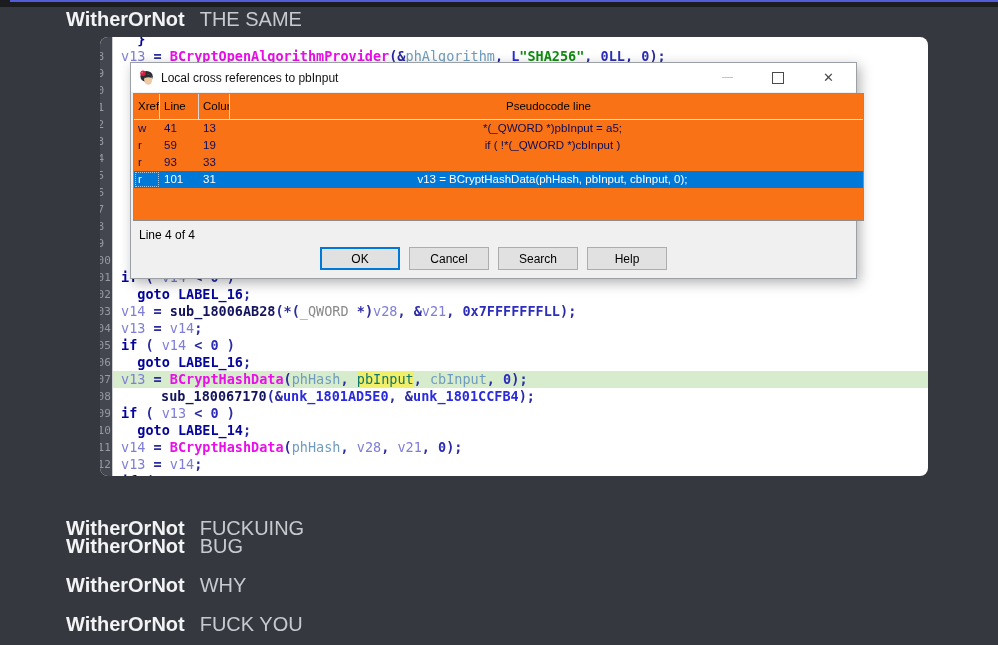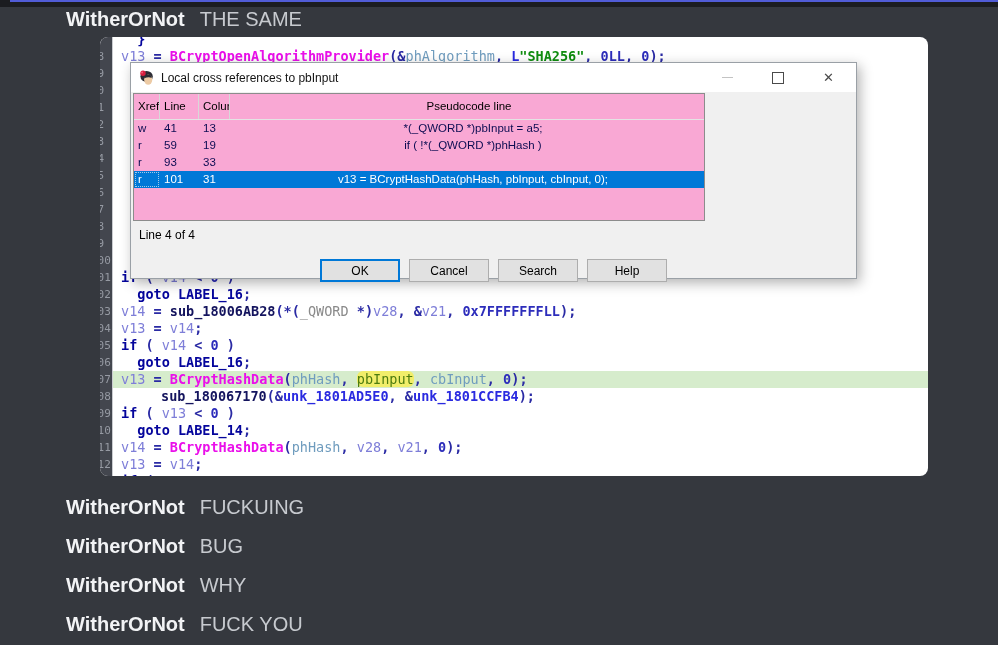--- a/index.html
+++ b/index.html
@@ -38,45 +38,45 @@
   .c-k{color:#05059c;font-weight:bold;}
   .c-p{color:#2a2aa4;font-weight:bold;}
   .c-v{color:#7e7ed8;}
   .c-a{color:#6f9cbe;}
   .c-f{color:#ea0fea;font-weight:bold;}
   .c-u{color:#14145e;font-weight:bold;}
   .c-n{color:#2d2dbb;font-weight:bold;}
   .c-s{color:#0f8d0f;font-weight:bold;}
   .c-b{color:#2a2ae0;font-weight:bold;}
   .c-g{color:#8a8a8a;}
-  .c-h{color:#4d7c0f;background:#f1ee6a;border-radius:6px;}
+  .c-h{color:#0f766e;background:#f1ee6a;}
 
   
   .dialog{position:absolute;left:30px;top:25px;width:727px;height:217px;background:#f0f0f0;
     border:1px solid #9aa0a6;box-shadow:3px 4px 12px rgba(0,0,0,.3);z-index:5;box-sizing:border-box;}
   .dlg-title{height:29px;background:#ffffff;display:flex;align-items:center;padding:0 8px;}
   .dlg-title-text{font-size:12px;color:#141414;margin-left:6px;flex:1;white-space:nowrap;}
   .win-controls{display:flex;align-items:center;gap:39px;margin-right:14px;}
   .ctrl-min{width:11px;height:1px;background:#c3c3c3;}
   .ctrl-max{width:10px;height:10px;border:1px solid #4a4a4a;}
   .ctrl-close{font-size:13px;color:#4a4a4a;line-height:13px;}
 
-  .chooser{position:absolute;left:2px;top:30px;width:572px;height:128px;background:#f9a8d4;
+  .chooser{position:absolute;left:2px;top:30px;width:731px;height:128px;background:#f97316;
     border:1px solid #8c8c8c;overflow:hidden;font-size:11.5px;box-sizing:border-box;}
   .chead{display:flex;height:25px;color:#000;border-bottom:1px solid #e4e4e4;}
   .chead div{border-right:1px solid #d8d8d8;padding:6px 0 0 4px;overflow:hidden;white-space:nowrap;box-sizing:border-box;}
   .w-xref{width:26px;}.w-line{width:39px;}.w-col{width:31px;}.w-code{flex:1;border-right:none !important;text-align:center;}
   .crow{display:flex;height:17px;line-height:17px;color:#0c0c52;white-space:nowrap;}
   .crow div{overflow:hidden;padding-left:4px;box-sizing:border-box;}
   .crow .cc-code{padding-left:12px;}
   .crow.sel{background:#0078d7;color:#ffffff;}
   .crow.sel .cc-xref{outline:1px dotted #a5cbe9;outline-offset:-2px;}
 
   .dlg-status{position:absolute;left:8px;top:165px;font-size:12px;color:#000;}
-  .dlg-buttons{position:absolute;left:0;right:0;top:196px;display:flex;justify-content:center;gap:9px;}
+  .dlg-buttons{position:absolute;left:0;right:0;top:184px;display:flex;justify-content:center;gap:9px;}
   .dlg-btn{width:80px;height:23px;background:#e1e1e1;border:1px solid #adadad;font-size:12px;
     font-family:"Liberation Sans",sans-serif;color:#000;padding:0;box-sizing:border-box;}
   .dlg-btn.default{border:2px solid #0078d7;}
 </style>
 </head>
 <body>
 
 <div class="topbar">
   <div class="topbar-accent"></div>
 </div>
@@ -168,21 +168,21 @@
           <div class="crow">
             <div class="cc-xref w-xref">w</div>
             <div class="cc-line w-line">41</div>
             <div class="cc-col w-col">13</div>
             <div class="cc-code w-code">*(_QWORD *)pbInput = a5;</div>
           </div>
           <div class="crow">
             <div class="cc-xref w-xref">r</div>
             <div class="cc-line w-line">59</div>
             <div class="cc-col w-col">19</div>
-            <div class="cc-code w-code">if ( !*(_QWORD *)phHash )</div>
+            <div class="cc-code w-code">if ( !*(_QWORD *)cbInput )</div>
           </div>
           <div class="crow">
             <div class="cc-xref w-xref">r</div>
             <div class="cc-line w-line">93</div>
             <div class="cc-col w-col">33</div>
           </div>
           <div class="crow sel">
             <div class="cc-xref w-xref">r</div>
             <div class="cc-line w-line">101</div>
             <div class="cc-col w-col">31</div>
@@ -194,21 +194,21 @@
     <div class="dlg-status">Line 4 of 4</div>
     <div class="dlg-buttons" id="dlgButtons">
         <button class="dlg-btn default">OK</button>
         <button class="dlg-btn">Cancel</button>
         <button class="dlg-btn">Search</button>
         <button class="dlg-btn">Help</button>
       </div>
   </div>
 </div>
 
-<div class="msg" style="top:493px;">
+<div class="msg" style="top:514px;">
   <span class="uname">WitherOrNot</span><span class="mtext">FUCKUING</span>
 </div>
 <div class="msg" style="top:532px;">
   <span class="uname">WitherOrNot</span><span class="mtext">BUG</span>
 </div>
 <div class="msg" style="top:571px;">
   <span class="uname">WitherOrNot</span><span class="mtext">WHY</span>
 </div>
 <div class="msg" style="top:610px;">
   <span class="uname">WitherOrNot</span><span class="mtext">FUCK YOU</span>

